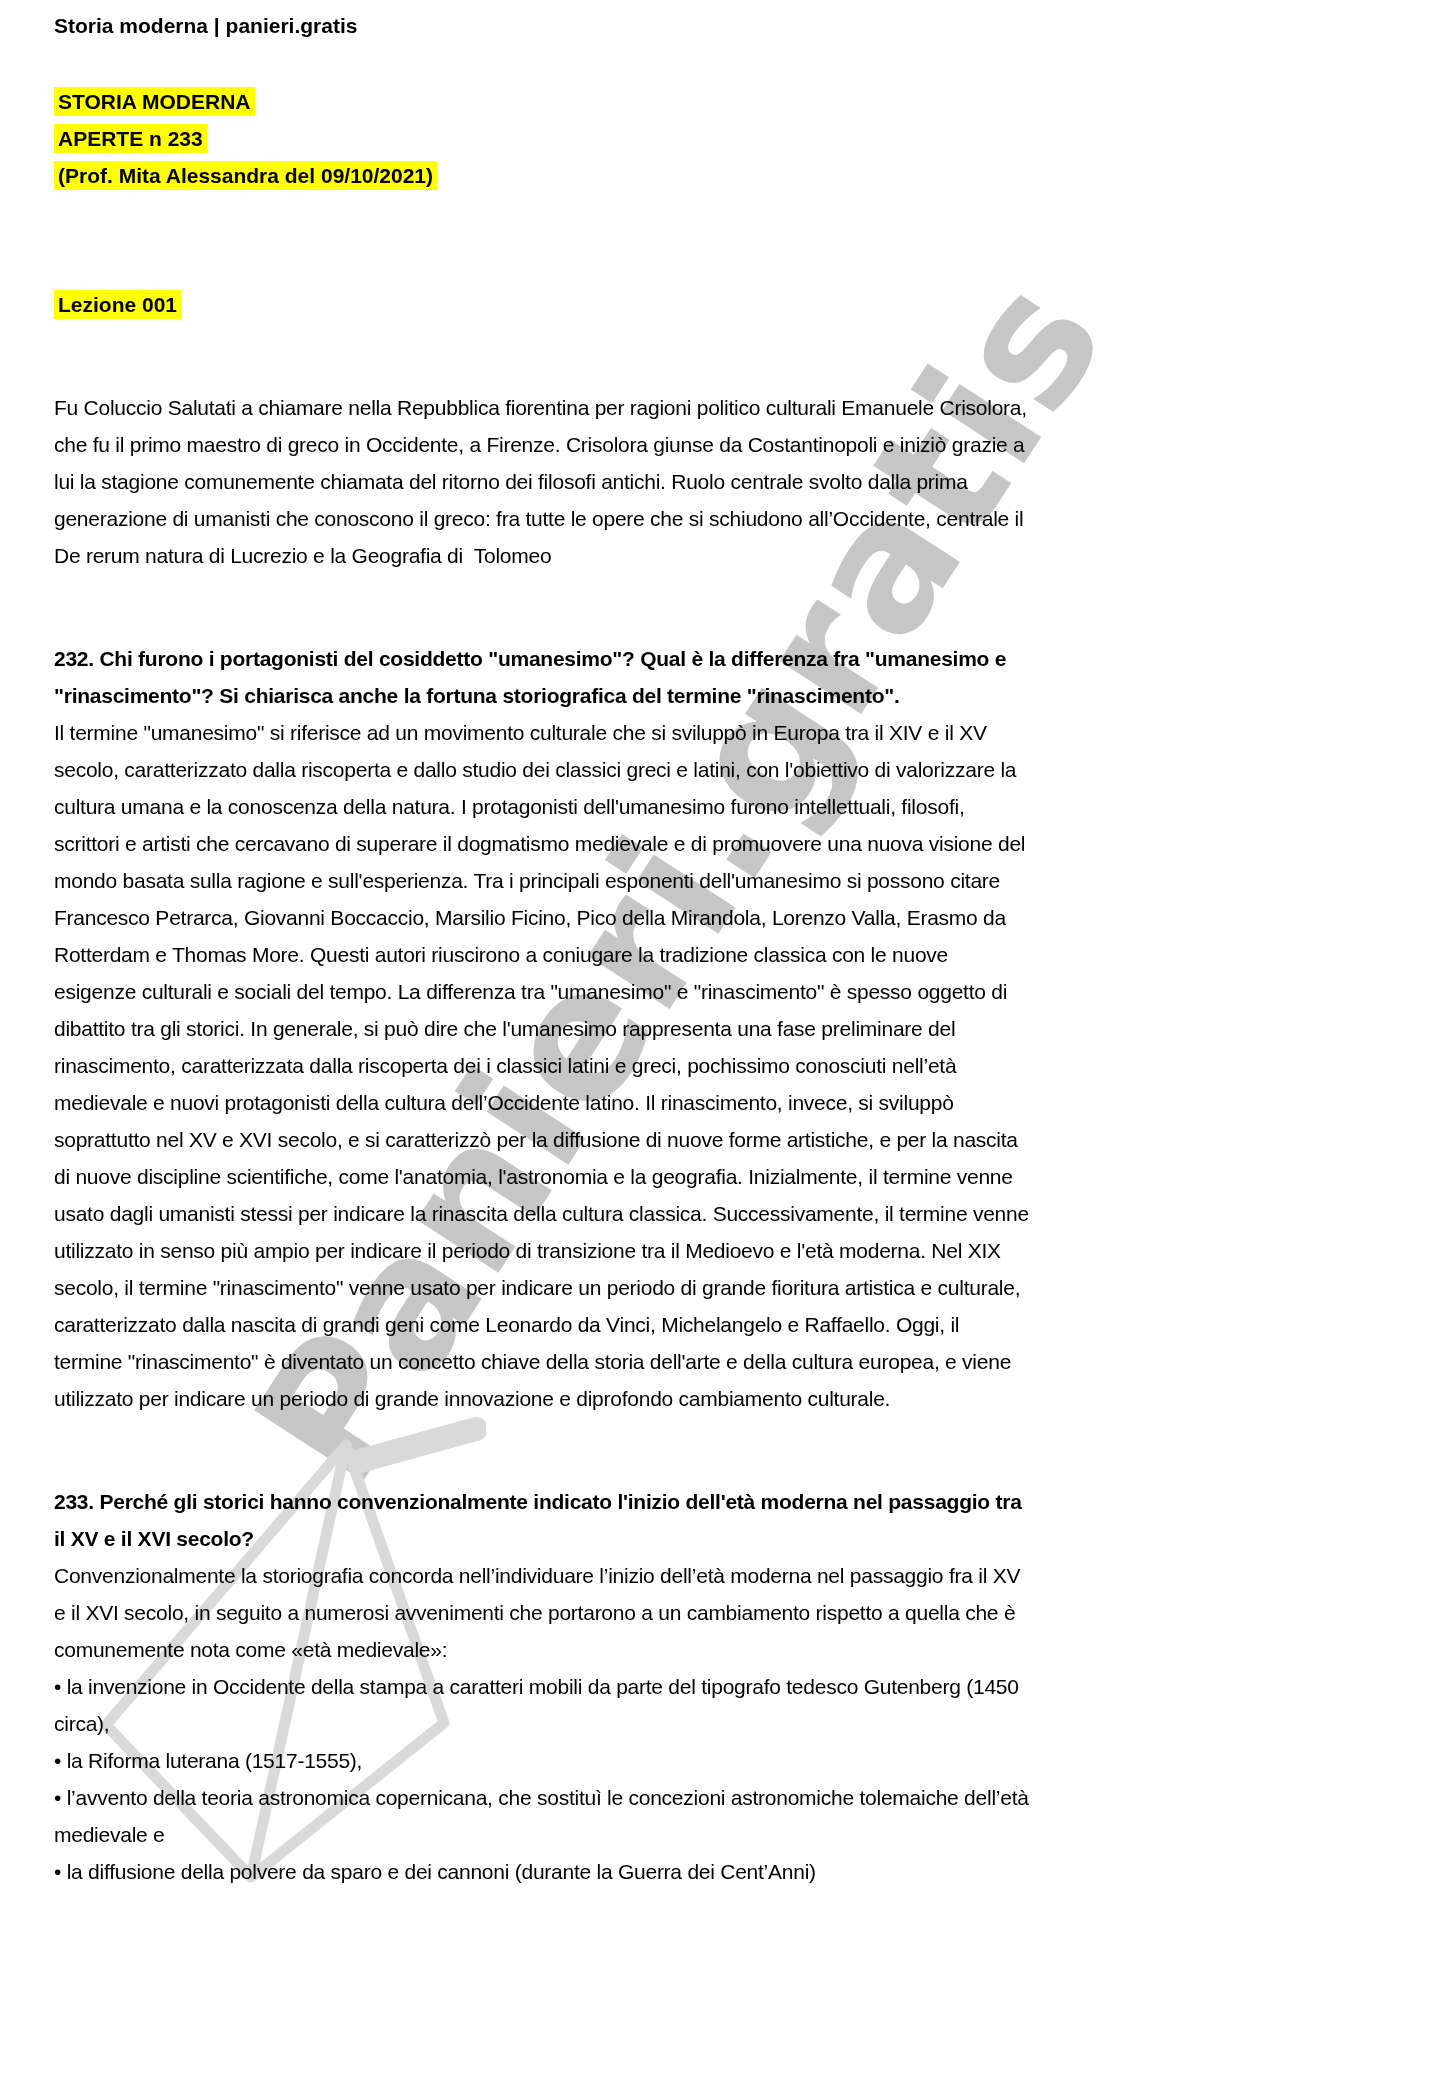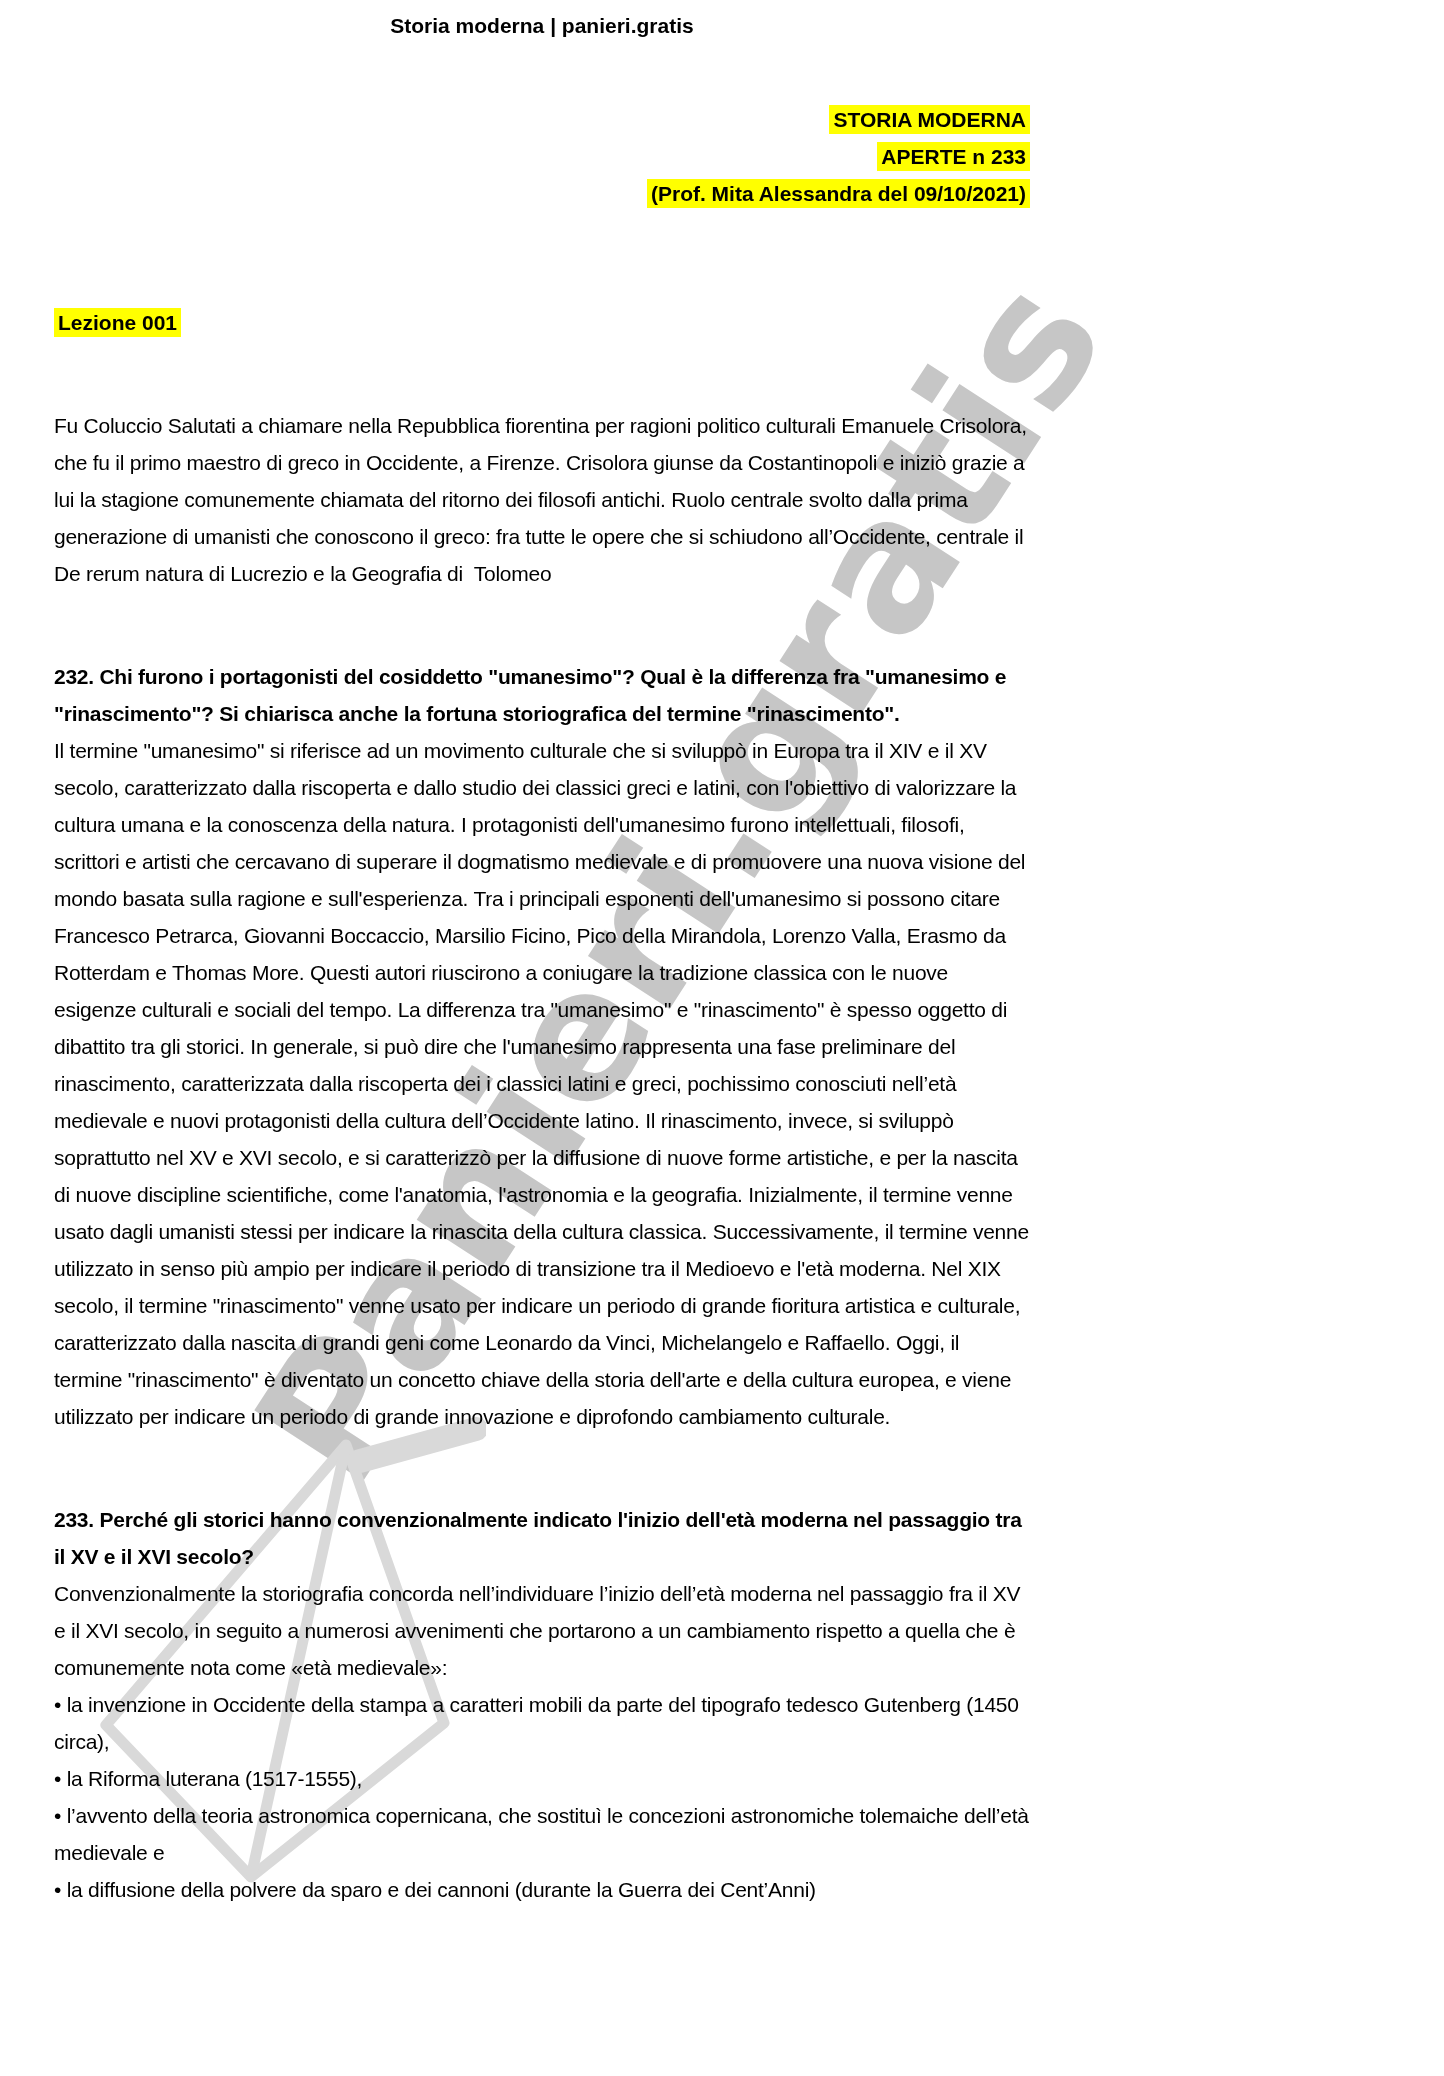--- a/index.html
+++ b/index.html
@@ -35,28 +35,28 @@
 
   
   .content {
     position: relative;
     z-index: 1;
     margin-left: 54px;
     width: 976px;
   }
   .doc-header {
     padding-top: 12px;
-    text-align: center;
+    text-align: left;
     font-weight: bold;
     font-size: 21px;
     line-height: 27px;
   }
   .titles {
-    margin-top: 62px;
-    text-align: right;
+    margin-top: 44px;
+    text-align: left;
     font-weight: bold;
     font-size: 21px;
   }
   .titles .line { line-height: 37px; }
   .hl { background: var(--hl); padding: 3px 4px; }
   .lesson {
     margin-top: 92px;
     font-weight: bold;
     font-size: 21px;
     line-height: 37px;

